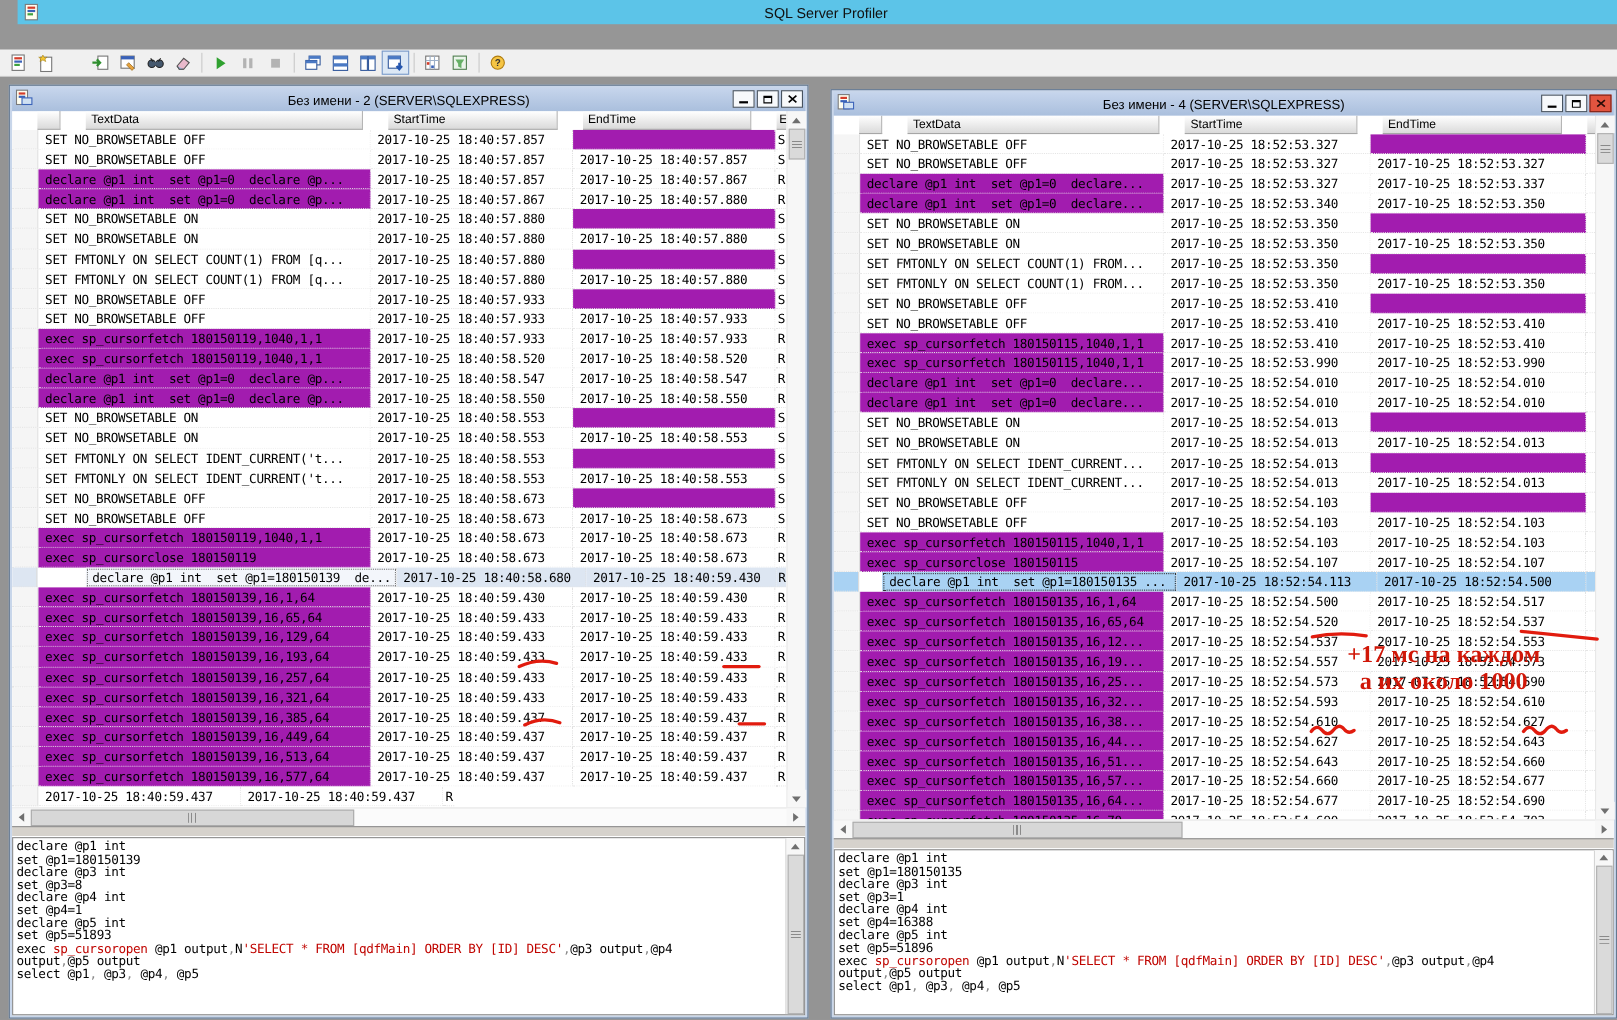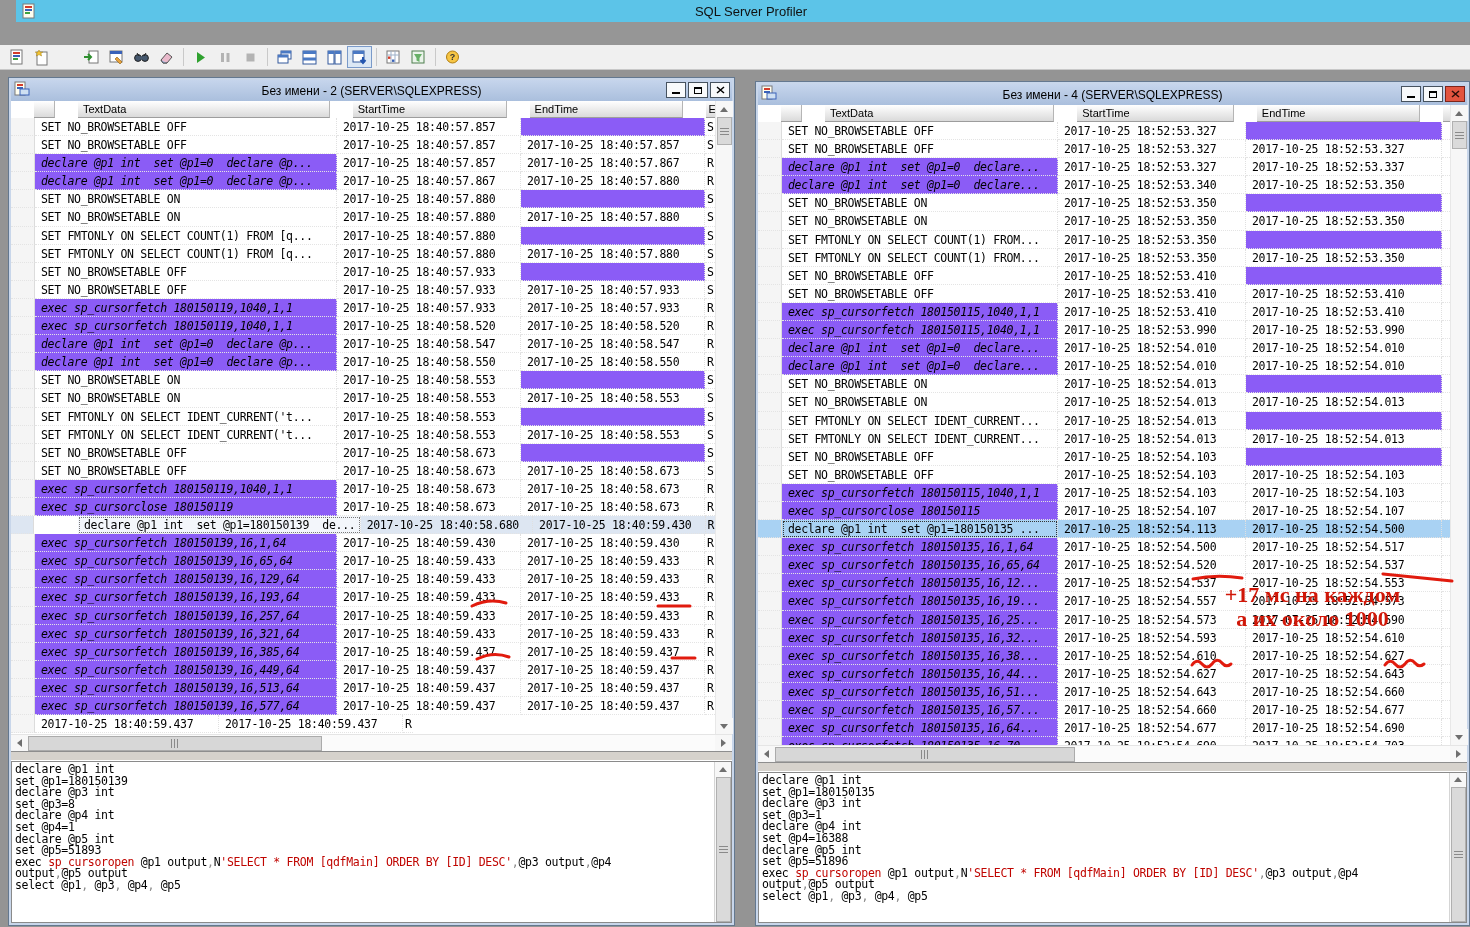--- a/index.html
+++ b/index.html
@@ -48,31 +48,31 @@
   .grid-header { display:flex; height:17px; }
   .hcell { background:linear-gradient(#ffffff,#dadada); border-right:1px solid #b5b5b5;
     border-bottom:1px solid #9d9d9d; font-size:11px; color:#000; padding:2px 0 0 5px;
     white-space:nowrap; overflow:hidden;margin-left:23px; }
   .grid-rows { overflow:hidden; background:#fff; }
   .trow { display:flex; height:18.1px; }
   .cell { border-right:1px dotted #e0e0e0; border-bottom:1px dotted #e4e4e4;
     font-family:"DejaVu Sans Mono", monospace; font-size:11.5px; letter-spacing:-0.3px;
     color:#000; white-space:pre; overflow:hidden; padding:2px 0 0 6px; background:#fff; }
   .gut { background:#f5f5f5; border-right:1px solid #dcdcdc; }
-  .cy { background:#8b5cf6;font-style:italic; }
+  .cy { background:#a21caf; }
   
   .wl .c0{width:24px}.wl .c1{width:302px}.wl .c2{width:184px}.wl .c3{width:184px}.wl .c4{width:10px;padding-left:2px;border-right:none}
   .wr .c0{width:24px}.wr .c1{width:276px}.wr .c2{width:188px}.wr .c3{width:196px}.wr .c4{width:8px;padding-left:2px;border-right:none}
   .win-left  .grid-rows{height:616px;} .win-left  .grid-main{width:704px;}
   .win-right .grid-rows{height:623px;} .win-right .grid-main{width:692px;}
   
   .rows-left  .sel .cell { background:#dde6f2; }
   .rows-left  .sel .c1 { background:#f3f6fb; outline:1px dotted #777; outline-offset:-2px;margin-left:44px; }
   .rows-right .sel .cell { background:#a9d2f3; }
-  .rows-right .sel .c1 { outline:1px dotted #333; outline-offset:-2px; }
+  .rows-right .sel .c1 { outline:1px dotted #333; outline-offset:-2px;margin-left:21px; }
 
   
   .vscroll { width:17px; background:#f7f7f7; border-left:1px solid #e8e8e8;
     display:flex; flex-direction:column; align-items:center; }
   .sb-btn { width:17px; height:16px; background:#f7f7f7; display:flex; align-items:center; justify-content:center; }
   .tri-up   { width:0;height:0;border-left:4px solid transparent;border-right:4px solid transparent;border-bottom:5px solid #6f6f6f; }
   .tri-down { width:0;height:0;border-left:4px solid transparent;border-right:4px solid transparent;border-top:5px solid #6f6f6f; }
   .tri-left { width:0;height:0;border-top:4px solid transparent;border-bottom:4px solid transparent;border-right:5px solid #6f6f6f; }
   .tri-right{ width:0;height:0;border-top:4px solid transparent;border-bottom:4px solid transparent;border-left:5px solid #6f6f6f; }
   .v-thumb { width:15px; height:28px; background:#dadada; border:1px solid #b0b0b0;

